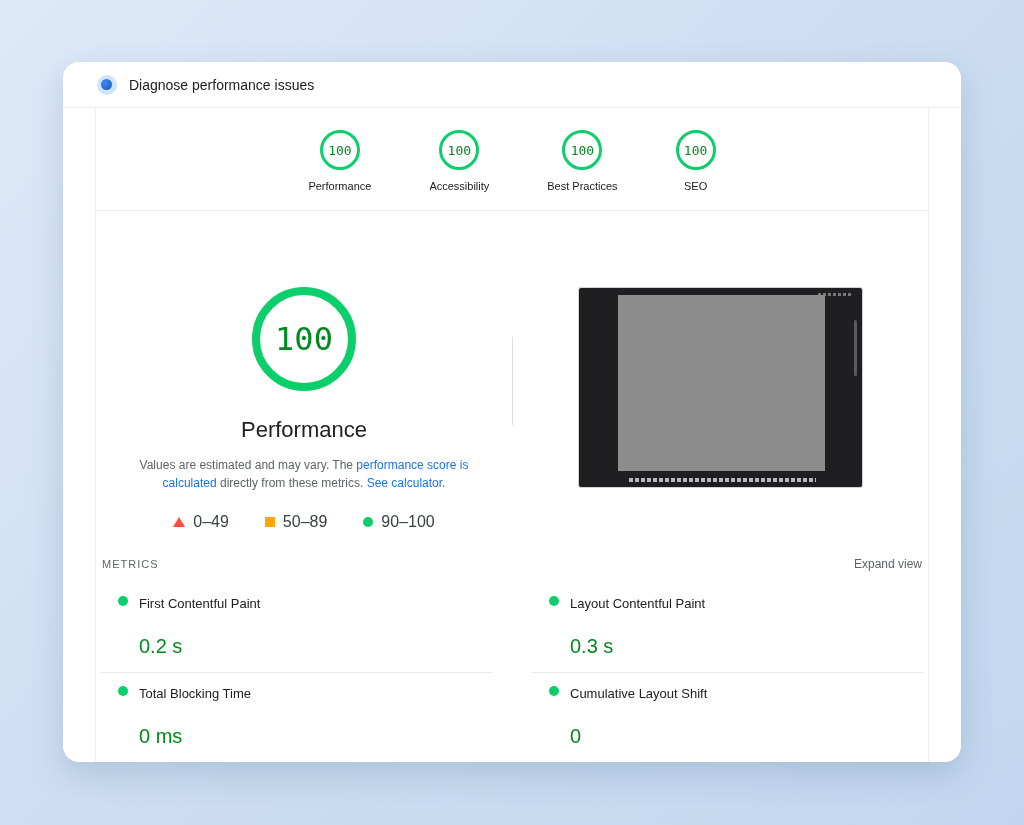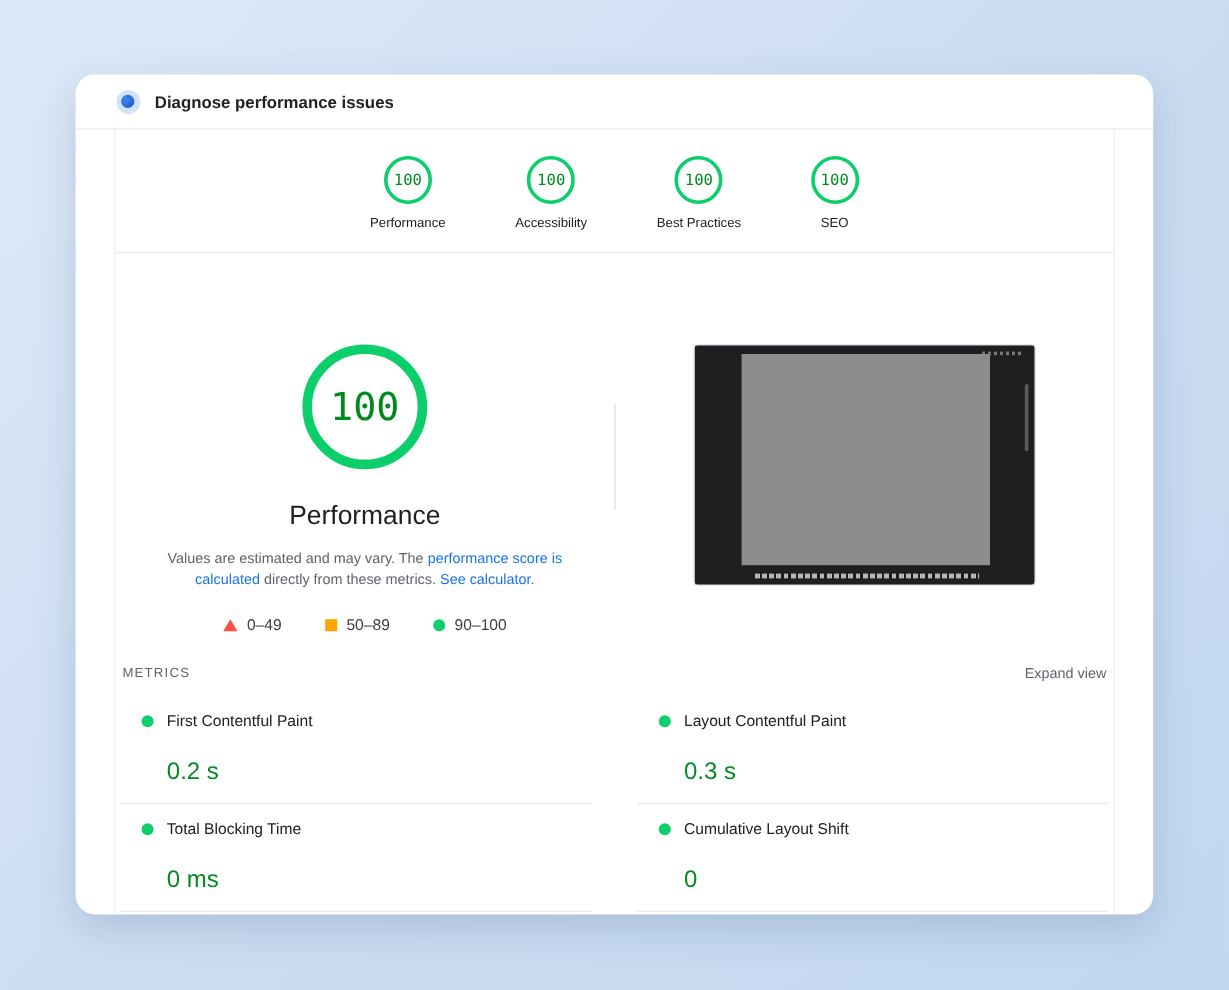--- a/index.html
+++ b/index.html
@@ -36,21 +36,21 @@
   .beacon-icon::after {
     content: "";
     position: absolute;
     left: 4px; top: 4px;
     width: 11px; height: 11px;
     border-radius: 50%;
     background: radial-gradient(circle at 35% 35%, #4285f4, #1657b8);
   }
   .card-title {
     font-size: 14px;
-    font-weight: 700;
+    font-weight: 400;
     color: #202124;
   }
   .report {
     margin: 0 32px;
     height: calc(100% - 46px);
     border-left: 1px solid #eceef1;
     border-right: 1px solid #eceef1;
     display: flex;
     flex-direction: column;
   }
@@ -130,21 +130,21 @@
   .gauge-desc a {
     color: #1a73e8;
     text-decoration: none;
     cursor: pointer;
   }
   .legend-row {
     margin-top: 21px;
     display: flex;
     justify-content: center;
     gap: 36px;
-    font-size: 13px;
+    font-size: 16px;
     color: #3c4043;
   }
   .legend-item { display: flex; align-items: center; gap: 8px; }
   .shape-triangle {
     width: 0; height: 0;
     border-left: 6px solid transparent;
     border-right: 6px solid transparent;
     border-bottom: 10px solid #ff4e42;
   }
   .shape-square { width: 10px; height: 10px; background: #ffa400; }
@@ -211,21 +211,20 @@
     grid-template-columns: 1fr 1fr;
     column-gap: 38px;
   }
   .metric-cell {
     padding: 13px 0 14px 18px;
     border-bottom: 1px solid #e8eaed;
   }
   .metric-cell.no-border { border-bottom: none; }
   .metric-label-row {
     display: flex;
-    align-items: center;
     gap: 11px;
     font-size: 13px;
     color: #212121;
   }
   .metric-dot {
     width: 10px; height: 10px;
     border-radius: 50%;
     background: #0cce6b;
     flex: 0 0 auto;
   }

